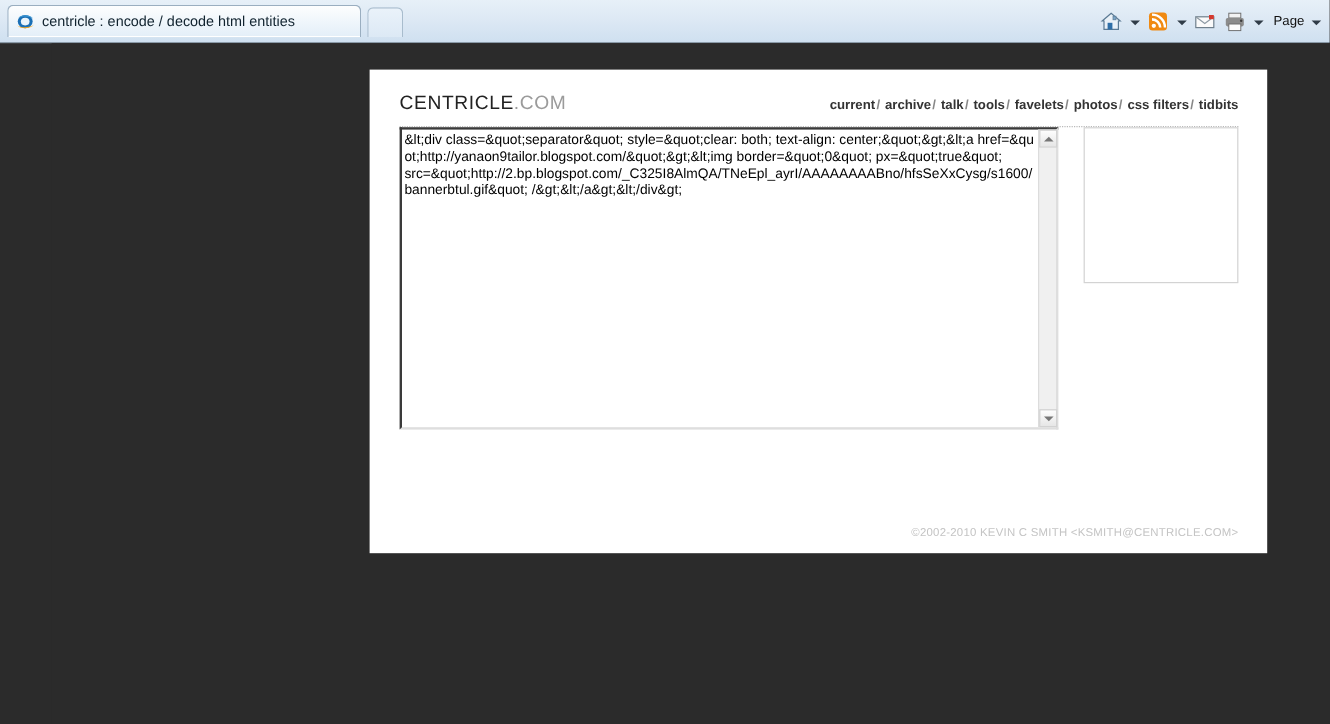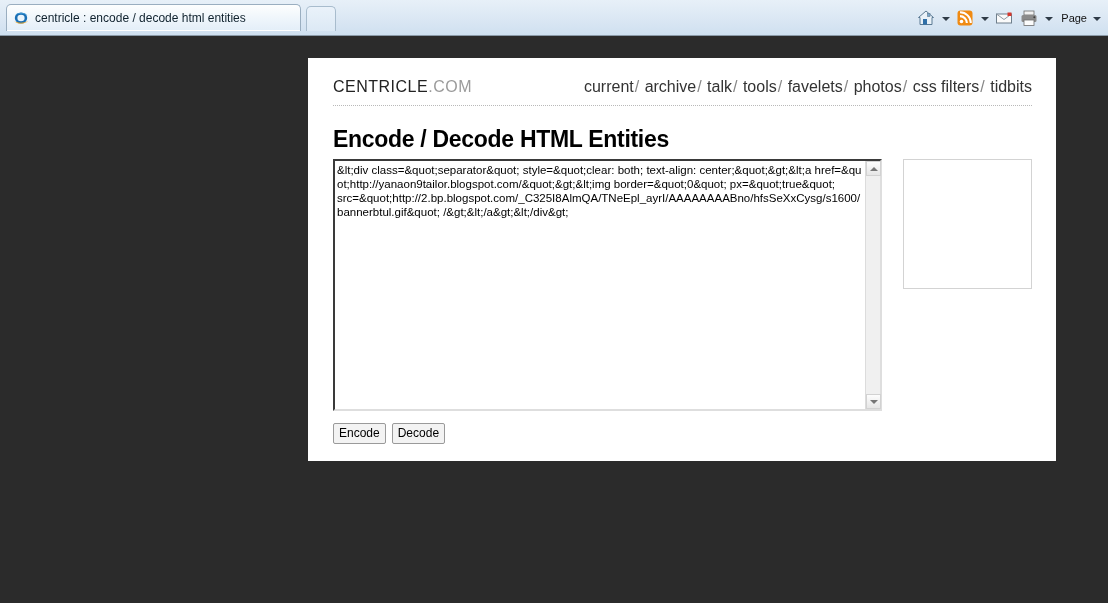--- a/index.html
+++ b/index.html
@@ -85,21 +85,21 @@
   .page-inner { padding: 20px 24px 0 25px; position: relative; height: 100%; }
 
   .site-header {
     display: flex; align-items: baseline; justify-content: space-between;
     padding-bottom: 9px;
     border-bottom: 1px dotted #b9b9b9;
   }
   .logo { font-size: 16px; letter-spacing: .5px; font-family: "Liberation Sans", sans-serif; }
   .logo .dark { color: #222; }
   .logo .light { color: #9b9b9b; }
-  .nav { font-size: 16px; color: #444; }
+  .nav { font-size: 11px; color: #444; font-weight: bold; }
   .nav a { color: #333; text-decoration: none; }
   .nav .sep { color: #888; padding: 0 1px; }
 
   h1.page-title {
     font-size: 23px; font-weight: bold; color: #000;
     margin: 20px 0 6px 0; letter-spacing: -0.3px;
     font-family: "Liberation Sans", sans-serif;
   }
   .subtitle {
     font-size: 10.5px; color: #222; letter-spacing: .1px;
@@ -246,35 +246,31 @@
           <a href="#">archive</a><span class="sep">/</span>
           <a href="#">talk</a><span class="sep">/</span>
           <a href="#">tools</a><span class="sep">/</span>
           <a href="#">favelets</a><span class="sep">/</span>
           <a href="#">photos</a><span class="sep">/</span>
           <a href="#">css filters</a><span class="sep">/</span>
           <a href="#">tidbits</a>
         </div>
       </div>
 
-      <h1 class="page-title">Encode / Decode HTML Entities</h1>
 
       <div class="work-row">
         <div class="ta-wrap">
           <textarea class="entities-box" placeholder="" style="">&amp;lt;div class=&amp;quot;separator&amp;quot; style=&amp;quot;clear: both; text-align: center;&amp;quot;&amp;gt;&amp;lt;a href=&amp;quot;http://yanaon9tailor.blogspot.com/&amp;quot;&amp;gt;&amp;lt;img border=&amp;quot;0&amp;quot; px=&amp;quot;true&amp;quot;
 src=&amp;quot;http://2.bp.blogspot.com/_C325I8AlmQA/TNeEpl_ayrI/AAAAAAAABno/hfsSeXxCysg/s1600/bannerbtul.gif&amp;quot; /&amp;gt;&amp;lt;/a&amp;gt;&amp;lt;/div&amp;gt;</textarea>
           <div class="ta-scroll">
             <div class="arrow-up"></div>
             <div class="arrow-down"></div>
           </div>
         </div>
 
         <div class="side-box"></div>
       </div>
 
-      <div class="buttons">
-        <button class="action-btn">Encode</button>
-        <button class="action-btn">Decode</button>
-      </div>
-
+
+      <div class="footer">©2002-2010 KEVIN C SMITH &lt;KSMITH@CENTRICLE.COM&gt;</div>
     </div>
   </div>
 </div>
 
 </body></html>

